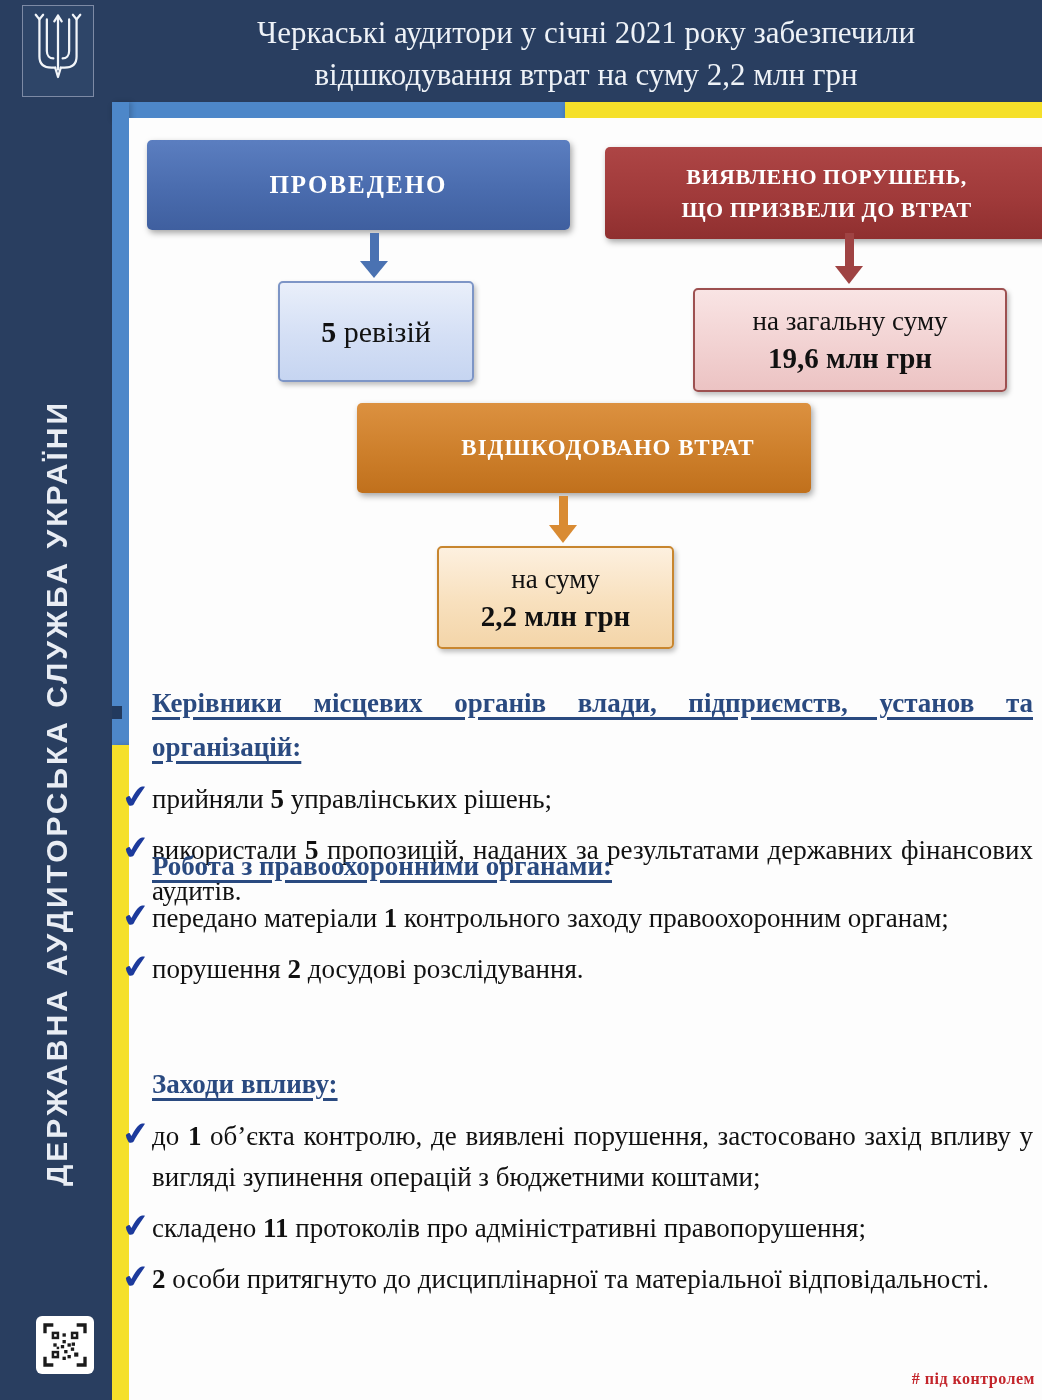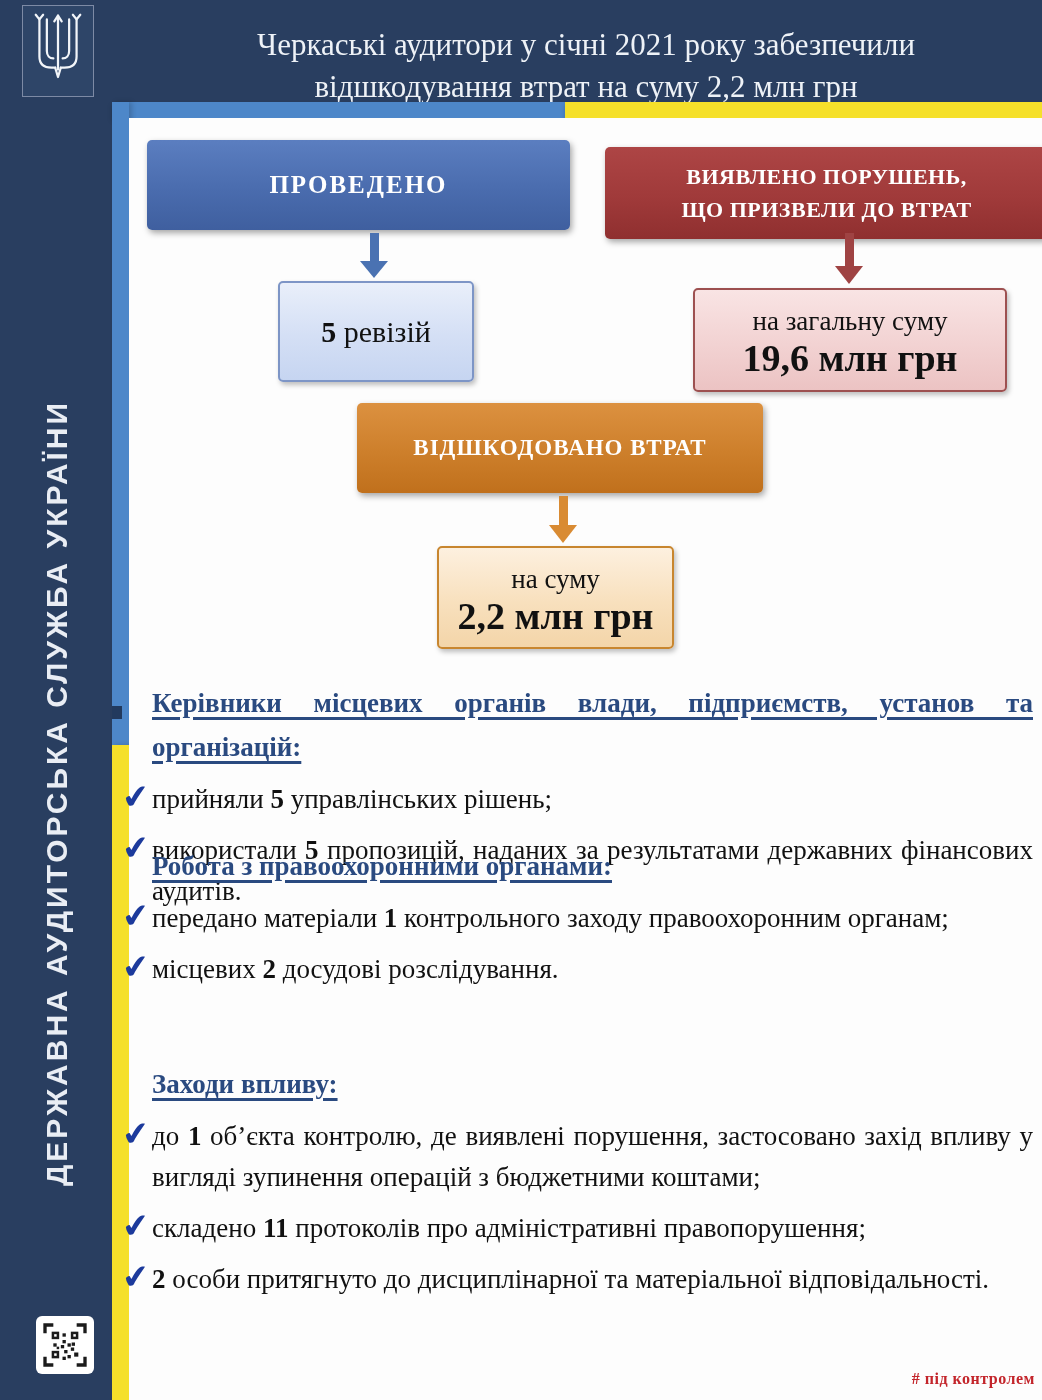--- a/index.html
+++ b/index.html
@@ -3,21 +3,21 @@
 <meta charset="utf-8">
 <style>
   html,body{margin:0;padding:0;}
   body{font-family:"Liberation Serif",serif;background:#555;}
   .stage{position:relative;width:1042px;height:1400px;background:#293e60;overflow:hidden;margin:0 auto;}
 
   
   .logo-box{position:absolute;left:22px;top:5px;width:70px;height:90px;
     background:#2e4568;border:1px solid #7d8aa5;display:flex;align-items:center;justify-content:center;}
   .title{position:absolute;left:150px;top:12px;width:872px;text-align:center;
-    color:#eef2f7;font-size:31px;line-height:42px;font-weight:400;margin-top:12px;}
+    color:#eef2f7;font-size:31px;line-height:42px;font-weight:400;}
 
   
   .stripe{position:absolute;box-shadow:0 3px 5px rgba(0,0,0,.18);}
   .h-blue{left:112px;top:102px;width:453px;height:16px;background:#4d87c9;}
   .h-yellow{left:565px;top:102px;width:477px;height:16px;background:#f5e02a;}
   .v-blue{left:112px;top:102px;width:17px;height:643px;background:#4d87c9;box-shadow:3px 0 5px rgba(0,0,0,.18);}
   .v-yellow{left:112px;top:745px;width:17px;height:655px;background:#f5e02a;box-shadow:3px 0 5px rgba(0,0,0,.18);}
   .content{position:absolute;left:129px;top:118px;width:913px;height:1282px;background:#fdfdfd;}
   .notch{position:absolute;left:112px;top:706px;width:10px;height:13px;background:#223a5e;}
 
@@ -25,31 +25,31 @@
   .fbox{position:absolute;border-radius:5px;display:flex;flex-direction:column;
         align-items:center;justify-content:center;text-align:center;}
   .box-blue{left:147px;top:140px;width:423px;height:90px;
     background:linear-gradient(180deg,#5b7ec0 0%,#4a6cae 55%,#3f5f9f 100%);
     box-shadow:2px 3px 6px rgba(0,0,0,.35);color:#fff;font-size:25px;font-weight:bold;letter-spacing:2px;}
   .box-red{left:605px;top:138px;width:443px;height:92px;
     background:linear-gradient(180deg,#ad4545 0%,#a03a3a 55%,#8f2f2f 100%);
     box-shadow:2px 3px 6px rgba(0,0,0,.35);color:#fff;font-size:22px;font-weight:bold;line-height:33px;letter-spacing:.5px;margin-top:9px;}
   .box-orange{left:357px;top:403px;width:406px;height:90px;
     background:linear-gradient(180deg,#dc9140 0%,#cd7f2b 55%,#c0701c 100%);
-    box-shadow:2px 3px 6px rgba(0,0,0,.35);color:#fff;font-size:23px;font-weight:bold;letter-spacing:1px;}
+    box-shadow:2px 3px 6px rgba(0,0,0,.35);color:#fff;font-size:23px;font-weight:bold;letter-spacing:1px;padding-left:48px;}
   .box-lightblue{left:278px;top:281px;width:192px;height:97px;
     background:linear-gradient(180deg,#e9effa 0%,#d4dff5 55%,#c6d5f1 100%);
     border:2px solid #7d95c6;box-shadow:2px 3px 5px rgba(0,0,0,.25);color:#111;font-size:30px;}
   .box-pink{left:693px;top:288px;width:310px;height:100px;
     background:linear-gradient(180deg,#f9e4e4 0%,#f2d2d2 55%,#ecc3c3 100%);
     border:2px solid #9d5050;box-shadow:2px 3px 5px rgba(0,0,0,.25);color:#111;font-size:27px;line-height:37px;}
   .box-lightorange{left:437px;top:546px;width:233px;height:99px;
     background:linear-gradient(180deg,#fdf0df 0%,#f8e0bd 55%,#f3d5a9 100%);
     border:2px solid #c8862f;box-shadow:2px 3px 5px rgba(0,0,0,.25);color:#111;font-size:27px;line-height:37px;text-align:center;}
-  .amount{font-weight:bold;font-size:38px;}
+  .amount{font-weight:bold;font-size:29px;}
 
   
   .arrow{position:absolute;display:flex;flex-direction:column;align-items:center;}
   .arrow .shaft{width:9px;}
   .arrow .head{width:0;height:0;border-left:14px solid transparent;border-right:14px solid transparent;}
   .arrow-blue{left:360px;top:233px;}
   .arrow-blue .shaft{height:28px;background:#4a72b2;}
   .arrow-blue .head{border-top:17px solid #4a72b2;}
   .arrow-red{left:835px;top:233px;}
   .arrow-red .shaft{height:33px;background:#9f4343;}
@@ -161,21 +161,21 @@
   </div>
 
   <div class="section sec2">
     <div class="sec-heading">Робота з правоохоронними органами:</div>
     <div class="item">
       <span class="check">✔</span>
       <span><span>передано матеріали </span><span class="b">1</span><span> контрольного заходу правоохоронним органам;</span></span>
     </div>
     <div class="item">
       <span class="check">✔</span>
-      <span><span>місцевих </span><span class="b">2</span><span> досудові розслідування.</span></span>
+      <span><span>порушення </span><span class="b">2</span><span> досудові розслідування.</span></span>
     </div>
   </div>
 
   <div class="section sec3">
     <div class="sec-heading">Заходи впливу:</div>
     <div class="item">
       <span class="check">✔</span>
       <span><span>до </span><span class="b">1</span><span> об’єкта контролю, де виявлені порушення, застосовано захід впливу у вигляді зупинення операцій з бюджетними коштами;</span></span>
     </div>
     <div class="item">

